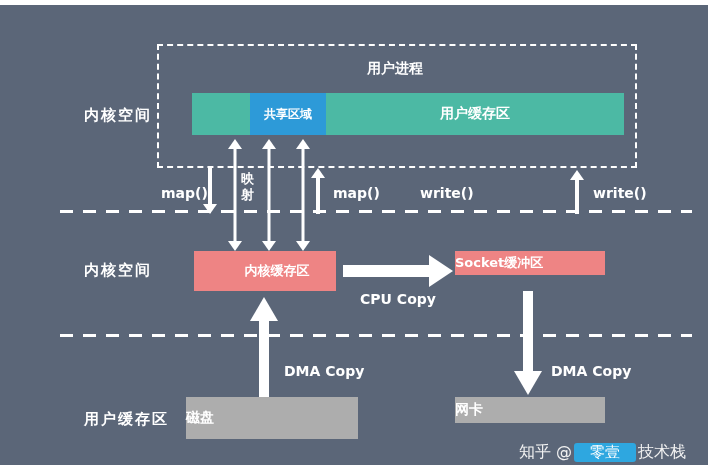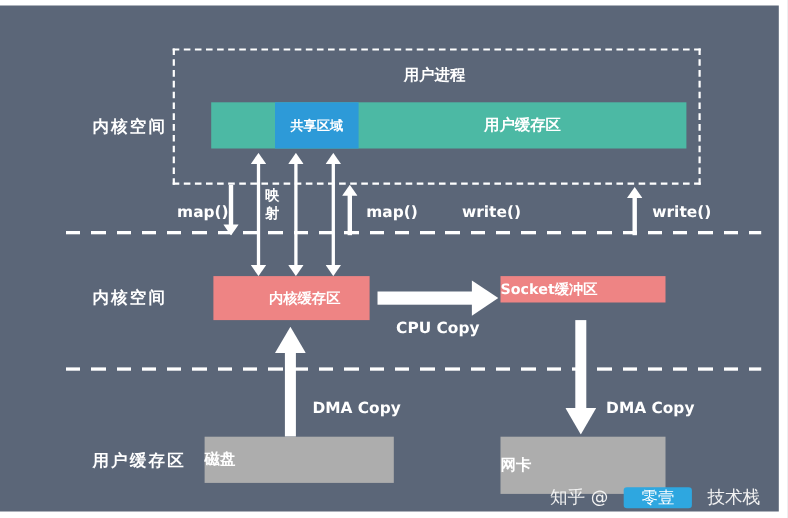--- a/index.html
+++ b/index.html
@@ -22,24 +22,24 @@
   .shared-box{width:76px;background:var(--blue,#2d9ad8);display:flex;align-items:center;
     justify-content:center;color:#fff;font-weight:bold;font-size:12px;}
   .bar-rest{flex:1;display:flex;align-items:center;justify-content:center;
     color:#fff;font-weight:bold;font-size:14px;border-radius:14px;}
   .kernel-buffer{left:194px;top:251px;width:142px;height:40px;background:var(--salmon,#ee8484);
     display:flex;padding:0;}
   .kb-shared{width:24px;background:var(--red,#e05d5d);}
   .kb-rest{flex:1;display:flex;align-items:center;justify-content:center;font-size:13px;}
   .socket-buffer{left:455px;top:251px;width:150px;height:24px;background:var(--salmon,#ee8484);font-size:13px;}
   .disk-box{left:186px;top:397px;width:172px;height:42px;background:var(--gray,#adadad);}
-  .nic-box{left:455px;top:397px;width:150px;height:52px;background:var(--gray,#adadad);}
+  .nic-box{left:455px;top:397px;width:150px;height:26px;background:var(--gray,#adadad);}
   .pre{white-space:pre-line;text-align:center;line-height:16px;font-size:13px;}
-  .watermark{position:absolute;left:500px;top:442px;display:flex;align-items:center;
-    font-size:16px;color:#f2f2f2;gap:14px;}
+  .watermark{position:absolute;left:519px;top:442px;display:flex;align-items:center;
+    font-size:16px;color:#f2f2f2;gap:2px;}
   .wm-badge{background:var(--watermark_blue,#2ea7e0);color:#fff;padding:0 16px;border-radius:3px;font-size:15px;}
 </style>
 </head>
 <body>
 
 <div class="stage">
   <div class="bg"></div>
 
   <div class="frame" style="left:157px;top:44px;width:476px;height:120px;"></div>
   <div class="lbl" style="left:157px;top:60px;width:476px;text-align:center;font-size:14px;">用户进程</div>

